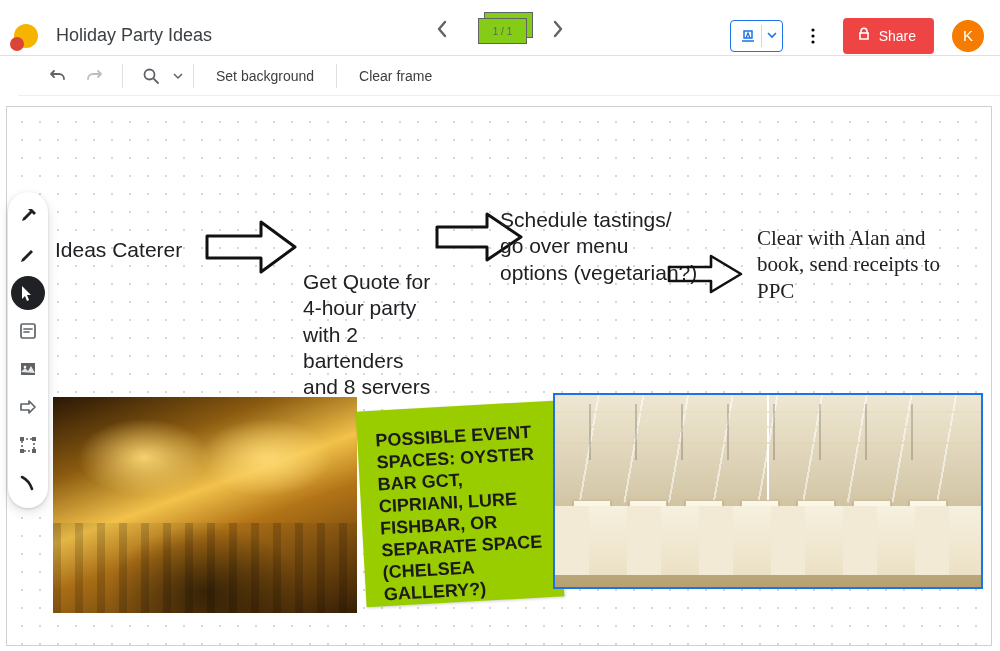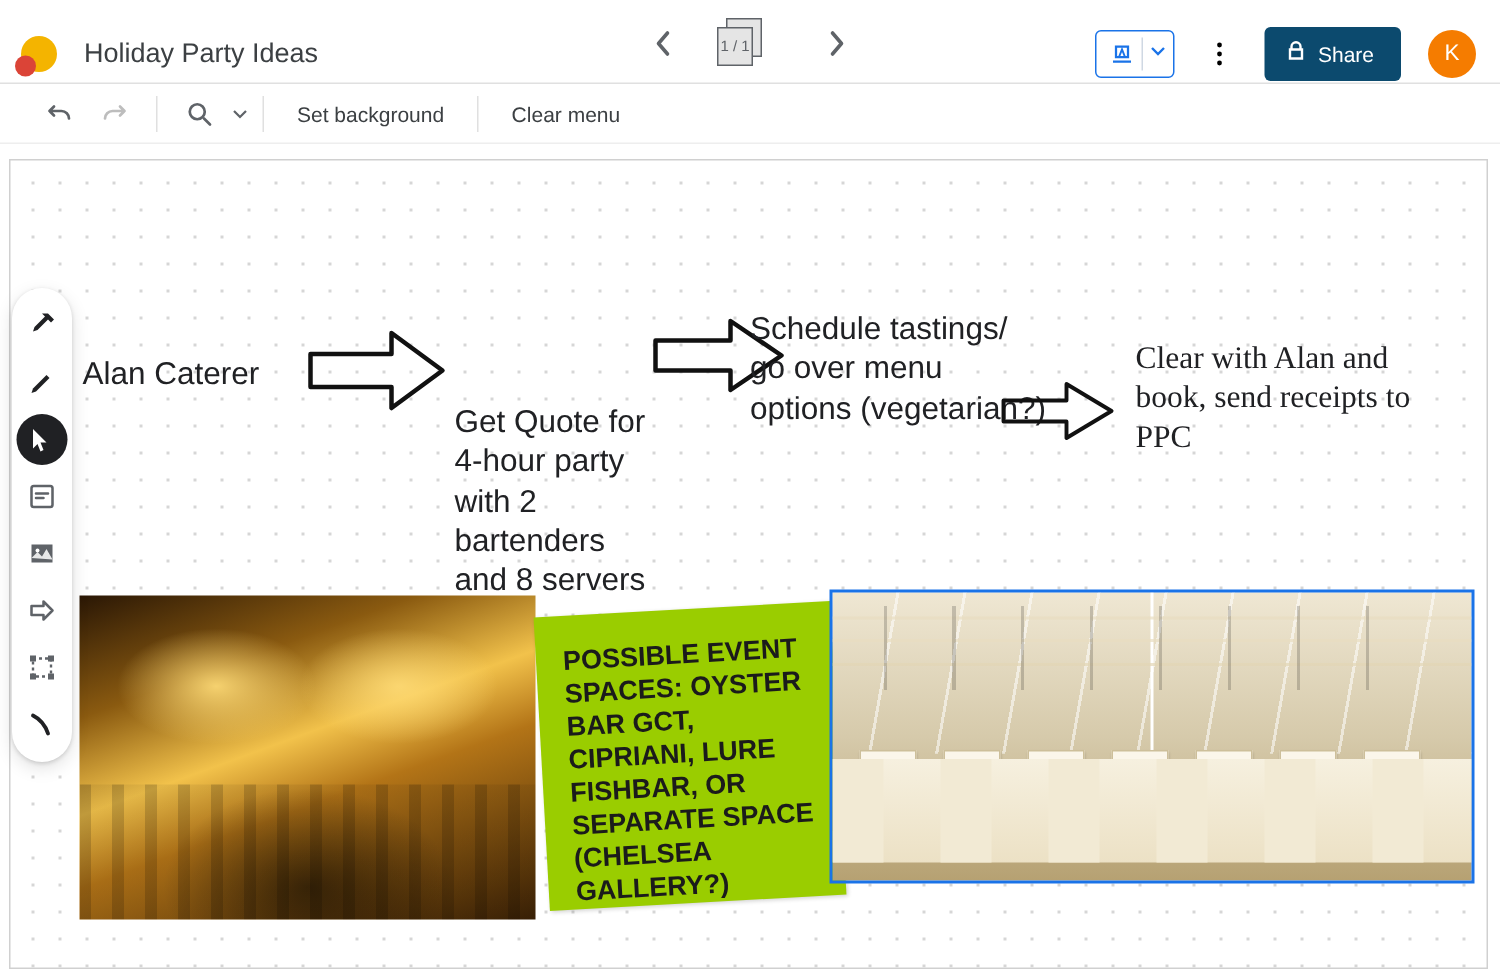--- a/index.html
+++ b/index.html
@@ -14,45 +14,45 @@
     border-bottom: 1px solid #e0e0e0;
   }
   .logo { width: 32px; height: 32px; position: relative; margin-right: 14px; }
   .logo .big { position: absolute; width: 24px; height: 24px; border-radius: 50%; background: #f4b400; left: 4px; top: 4px; }
   .logo .small { position: absolute; width: 14px; height: 14px; border-radius: 50%; background: #db4437; left: 0; top: 17px; }
   .doc-title { font-size: 18px; color: #3c4043; flex: 0 0 auto; }
   .header-spacer { flex: 1; }
   .frame-nav { display: flex; align-items: center; gap: 24px; }
   .frame-nav .navbtn { width: 24px; height: 24px; display: flex; align-items: center; justify-content: center; cursor: pointer; color: #5f6368; }
   .frame-stack { position: relative; width: 44px; height: 34px; }
-  .frame-stack .back, .frame-stack .front { position: absolute; width: 24px; height: 26px; border: 1.5px solid #5f6368; background: #e5e5e5; text-align: right; }
+  .frame-stack .back, .frame-stack .front { position: absolute; width: 49px; height: 26px; border: 1.5px solid #5f6368; background: #84cc16; text-align: right; }
   .frame-stack .back { top: 0; left: 6px; }
   .frame-stack .front { top: 6px; left: 0; display:flex; align-items:center; justify-content:center; font-size:10px; color:#5f6368;}
   .header-right { display: flex; align-items: center; gap: 18px; margin-left: auto; }
   .present-btn {
     border: 1px solid #1a73e8; border-radius: 4px; height: 32px; display:flex; align-items:center;
     gap: 2px; padding: 0 4px 0 8px; cursor:pointer;
   }
   .present-btn .tri { width: 18px; height:18px; display:flex; align-items:center; justify-content:center; }
   .present-btn .divider { width:1px; height:22px; background:#cfd8e3; margin:0 2px; }
   .present-btn .drop { color:#1a73e8; }
   .more-dots { width: 24px; height:24px; display:flex; align-items:center; justify-content:center; cursor:pointer; color:#5f6368;}
   .share-btn {
-    background: #0c4a6e; color: #fff; border-radius: 4px; height: 36px;
+    background: #ef4444; color: #fff; border-radius: 4px; height: 36px;
     padding: 0 18px 0 14px; display:flex; align-items:center; gap:8px; font-weight: 500; font-size:14px; cursor:pointer;
   }
   .avatar {
     width: 32px; height: 32px; border-radius: 50%; background: #f57c00; color:#fff;
     display:flex; align-items:center; justify-content:center; font-size:15px; font-weight:500;
   }
 
   
   .toolbar {
     height: 40px; display:flex; align-items:center; padding: 0 14px 0 22px; gap: 0;
-    font-size: 14px; color: #3c4043; border-bottom: 1px solid #eee;
+    font-size: 14px; color: #3c4043; border-bottom: 1px solid #eee; margin-left: 18px;
   }
   .tool { width: 36px; height:36px; display:flex; align-items:center; justify-content:center; cursor:pointer; color:#5f6368; border-radius:4px;}
   .tool.disabled { color: #bdbdbd; cursor:default; }
   .vsep { width:1px; height:24px; background:#e0e0e0; margin: 0 10px; }
   .zoom-group { display:flex; align-items:center; gap:4px; }
   .toolbar-text { padding: 0 12px; cursor:pointer; }
 
   
   .canvas-wrap {
     position: absolute; left: 0; top: 96px; right: 0; bottom: 0;
@@ -222,21 +222,21 @@
     </div>
     <span style="color:#5f6368;">
       <svg width="10" height="10" viewBox="0 0 10 10">
           <path d="M1 3 L5 7 L9 3" fill="none" stroke="currentColor" stroke-width="1.5"></path>
         </svg>
     </span>
   </div>
   <div class="vsep"></div>
   <div class="toolbar-text">Set background</div>
   <div class="vsep"></div>
-  <div class="toolbar-text">Clear menu</div>
+  <div class="toolbar-text">Clear frame</div>
 </div>
 
 <div class="palette">
   <div class="pbtn">
     <svg width="20" height="20" viewBox="0 0 20 20">
         <path d="M14 2 l4 4 -2 2 -2 -2 -7 7 -3 1 1-3 7-7 -2-2 z" fill="#202124"></path>
       </svg>
   </div>
   <div class="pbtn">
     <svg width="20" height="20" viewBox="0 0 20 20">
@@ -278,21 +278,21 @@
   <div class="pbtn">
     <svg width="20" height="20" viewBox="0 0 20 20">
         <path d="M4 4 c4 2 8 6 10 12" fill="none" stroke="#202124" stroke-width="2.6" stroke-linecap="round"></path>
       </svg>
   </div>
 </div>
 
 <div class="canvas-wrap">
   <div class="canvas">
 
-    <div class="txt" style="left:48px; top:130px; width:150px;">Alan Caterer</div>
+    <div class="txt" style="left:48px; top:130px; width:150px;">Ideas Caterer</div>
 
     <svg class="arrow" style="left:196px; top:109px;" width="96" height="62" viewBox="0 0 96 62">
       <path d="M4 20 H58 V6 L92 31 L58 56 V42 H4 Z" fill="none" stroke="#111" stroke-width="3" stroke-linejoin="round"></path>
     </svg>
 
     <div class="txt" style="left:296px; top:118px; width:140px;margin-top:44px;">Get Quote for 4-hour party with 2 bartenders and 8 servers</div>
 
     <svg class="arrow" style="left:426px; top:102px;" width="92" height="56" viewBox="0 0 92 56">
       <path d="M4 18 H54 V5 L88 28 L54 51 V38 H4 Z" fill="none" stroke="#111" stroke-width="3" stroke-linejoin="round"></path>
     </svg>

